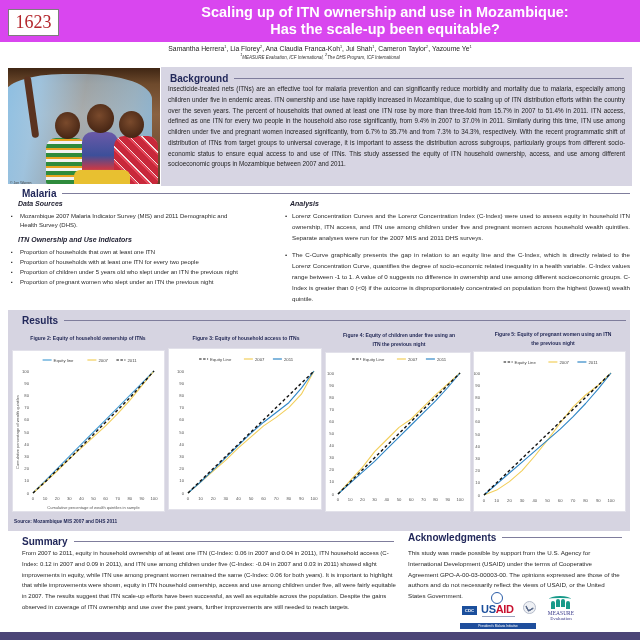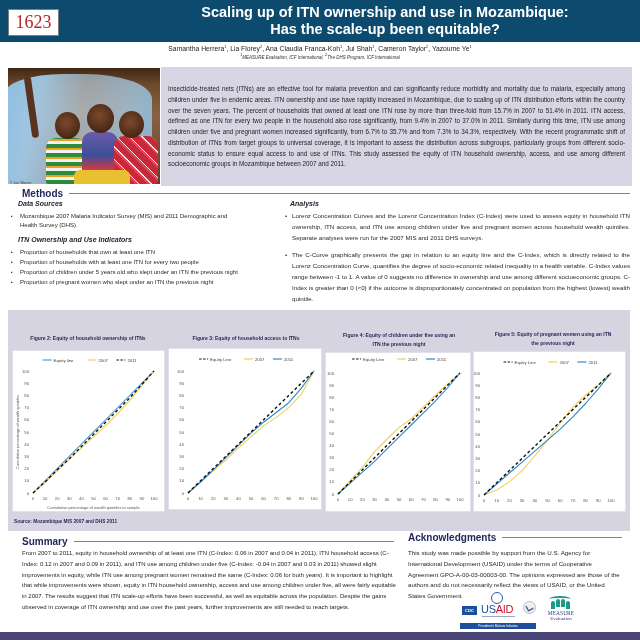--- a/index.html
+++ b/index.html
@@ -1,19 +1,19 @@
 <!DOCTYPE html>
 <html><head>
 <meta charset="utf-8">
 <style>
 *{margin:0;padding:0;box-sizing:border-box;}
 html,body{width:640px;height:640px;}
 body{position:relative;overflow:hidden;background:#ffffff;font-family:"Liberation Sans",sans-serif;color:#262626;}
 .abs{position:absolute;}
-.header{left:0;top:0;width:640px;height:42px;background:#0c4a6e;padding-left:8px;}
+.header{left:0;top:0;width:640px;height:42px;background:#d946ef;padding-left:8px;}
 .badge{left:8px;top:9px;width:51px;height:27px;background:#fff;border:1px solid #7d7d7d;color:#b3262c;font-family:"Liberation Serif",serif;font-size:18px;line-height:25px;text-align:center;}
 .title{left:122px;top:4px;width:526px;text-align:center;color:#fff;font-weight:bold;font-size:14.5px;line-height:17px;}
 .title span{display:block;}
 .authors{left:0;top:45px;width:640px;text-align:center;font-size:6.8px;line-height:8px;color:#1e1e1e;}
 sup{font-size:3.8px;vertical-align:3px;line-height:0;}
 .affil{left:0;top:55px;width:640px;text-align:center;font-size:4.5px;line-height:6px;font-style:italic;color:#333;}
 .sec-head{display:flex;align-items:center;height:12px;}
 .sec-head .lbl{font-weight:bold;color:#22285a;font-size:10px;margin-right:6px;white-space:nowrap;}
 .sec-head .rule{flex:1;height:1px;background:#7f7d9c;}
 
@@ -58,21 +58,21 @@
 .chart .axlbl{font-size:4px;fill:#555;}
 .source{font-size:4.8px;font-weight:bold;color:#1e2452;}
 
 
 .sum-text{font-size:6px;line-height:10.8px;color:#262626;}
 .ack-text{font-size:6.2px;line-height:10.8px;color:#262626;}
 
 
 .seal{left:491px;top:592px;width:12px;height:12px;border-radius:50%;background:#fff;border:1.5px solid #2b5da8;}
 .cdc{left:462px;top:606px;width:15px;height:9px;background:#1b4f9c;color:#fff;font-size:4.3px;font-weight:bold;text-align:center;line-height:9px;}
-.usaid{left:481px;top:603px;font-size:11px;font-weight:normal;line-height:12px;letter-spacing:-0.3px;}
+.usaid{left:481px;top:603px;font-size:11px;font-weight:bold;line-height:12px;letter-spacing:-0.3px;}
 .usaid .us{color:#1a4e9c;}
 .usaid .aid{color:#c8102e;}
 .usaid-line{left:482px;top:616px;width:33px;height:1px;background:#9aa5c0;}
 .pmi{left:460px;top:623px;width:76px;height:6px;background:#1f4e9c;color:#fff;font-size:3.2px;line-height:6px;text-align:center;}
 .hhs{left:523px;top:601px;width:13px;height:13px;border-radius:50%;background:#eef0f4;border:1px solid #b5bccb;}
 .hhs-mark{left:526px;top:604px;width:7px;height:7px;border-left:2px solid #5a6a8a;border-bottom:2px solid #5a6a8a;transform:rotate(-30deg);border-radius:2px;}
 .measure-fig{width:4px;height:8px;background:#199a8a;border-radius:2px 2px 0 0;}
 .measure-arc{left:549px;top:596px;width:22px;height:6px;border-top:2px solid #199a8a;border-radius:50% 50% 0 0;}
 .measure-1{left:544px;top:610px;width:34px;text-align:center;font-family:"Liberation Serif",serif;font-size:5.5px;color:#3a3a8a;line-height:6px;}
 .measure-2{left:544px;top:616px;width:34px;text-align:center;font-family:"Liberation Serif",serif;font-size:5px;color:#3a3a8a;line-height:6px;}
@@ -109,26 +109,30 @@
   <div class="abs ph-body b2"></div>
   <div class="abs ph-body b3"></div>
   <div class="abs ph-cloth"></div>
   <div class="abs ph-head h1"></div>
   <div class="abs ph-head h2"></div>
   <div class="abs ph-head h3"></div>
 </div>
 <div class="abs credit">© Jon Warren</div>
 
 <section class="abs bg-box">
+  <div class="abs sec-head" style="left:9px;top:5px;width:454px;">
+    <span class="lbl">Background</span>
+    <span class="rule"></span>
+  </div>
   <p class="abs bg-text">Insecticide-treated nets (ITNs) are an effective tool for malaria prevention and can significantly reduce morbidity and mortality due to malaria, especially among children under five in endemic areas. ITN ownership and use have rapidly increased in Mozambique, due to scaling up of ITN distribution efforts within the country over the seven years. The percent of households that owned at least one ITN rose by more than three-fold from 15.7% in 2007 to 51.4% in 2011. ITN access, defined as one ITN for every two people in the household also rose significantly, from 9.4% in 2007 to 37.0% in 2011. Similarly during this time, ITN use among children under five and pregnant women increased significantly, from 6.7% to 35.7% and from 7.3% to 34.3%, respectively. With the recent programmatic shift of distribution of ITNs from target groups to universal coverage, it is important to assess the distribution across subgroups, particularly groups from different socio-economic status to ensure equal access to and use of ITNs. This study assessed the equity of ITN household ownership, access, and use among different socioeconomic groups in Mozambique between 2007 and 2011.</p>
 </section>
 
 <section>
   <div class="abs sec-head" style="left:22px;top:187px;width:608px;">
-    <span class="lbl">Methods</span>
+    <span class="lbl">Malaria</span>
     <span class="rule"></span>
   </div>
 
   <div class="abs sub-head" style="left:18px;top:200px;">Data Sources</div>
   <ul class="abs list ds-list" style="left:8px;top:211.5px;width:222px;">
     <li class="li"><span class="bul">▪</span><span>Mozambique 2007 Malaria Indicator Survey (MIS) and 2011 Demographic and Health Survey (DHS).</span></li>
   </ul>
 
   <div class="abs sub-head" style="left:18px;top:236px;">ITN Ownership and Use Indicators</div>
   <ul class="abs list ind-list" style="left:8px;top:247px;width:275px;">
@@ -139,20 +143,24 @@
   </ul>
 
   <div class="abs sub-head" style="left:290px;top:200px;">Analysis</div>
   <ul class="abs list an-list" style="left:285px;top:211px;width:345px;">
     <li class="li"><span class="bul">•</span><span>Lorenz Concentration Curves and the Lorenz Concentration Index (C-Index) were used to assess equity in household ITN ownership, ITN access, and ITN use among children under five and pregnant women across household wealth quintiles. Separate analyses were run for the 2007 MIS and 2011 DHS surveys.</span></li>
     <li class="li"><span class="bul">•</span><span>The C-Curve graphically presents the gap in relation to an equity line and the C-Index, which is directly related to the Lorenz Concentration Curve, quantifies the degree of socio-economic related inequality in a health variable. C-Index values range between -1 to 1. A value of 0 suggests no difference in ownership and use among different socioeconomic groups. C-Index is greater than 0 (&lt;0) if the outcome is disproportionately concentrated on population from the highest (lowest) wealth quintile.</span></li>
   </ul>
 </section>
 
 <section class="abs res-box">
+  <div class="abs sec-head" style="left:14px;top:4px;width:604px;">
+    <span class="lbl">Results</span>
+    <span class="rule"></span>
+  </div>
 
   <div class="abs fig-title" style="left:5px;top:23.5px;width:150px;">
     <span>Figure 2: Equity of household ownership of ITNs</span>
     <span></span>
   </div>
   <div class="abs panel" style="left:4px;top:40px;width:153px;height:162px;">
     <svg class="chart" width="153" height="162" viewBox="0 0 153 162">
         <text class="tick" x="16" y="143.5" text-anchor="end">0</text>
         <text class="tick" x="16" y="131.3" text-anchor="end">10</text>
         <text class="tick" x="16" y="119.1" text-anchor="end">20</text>

